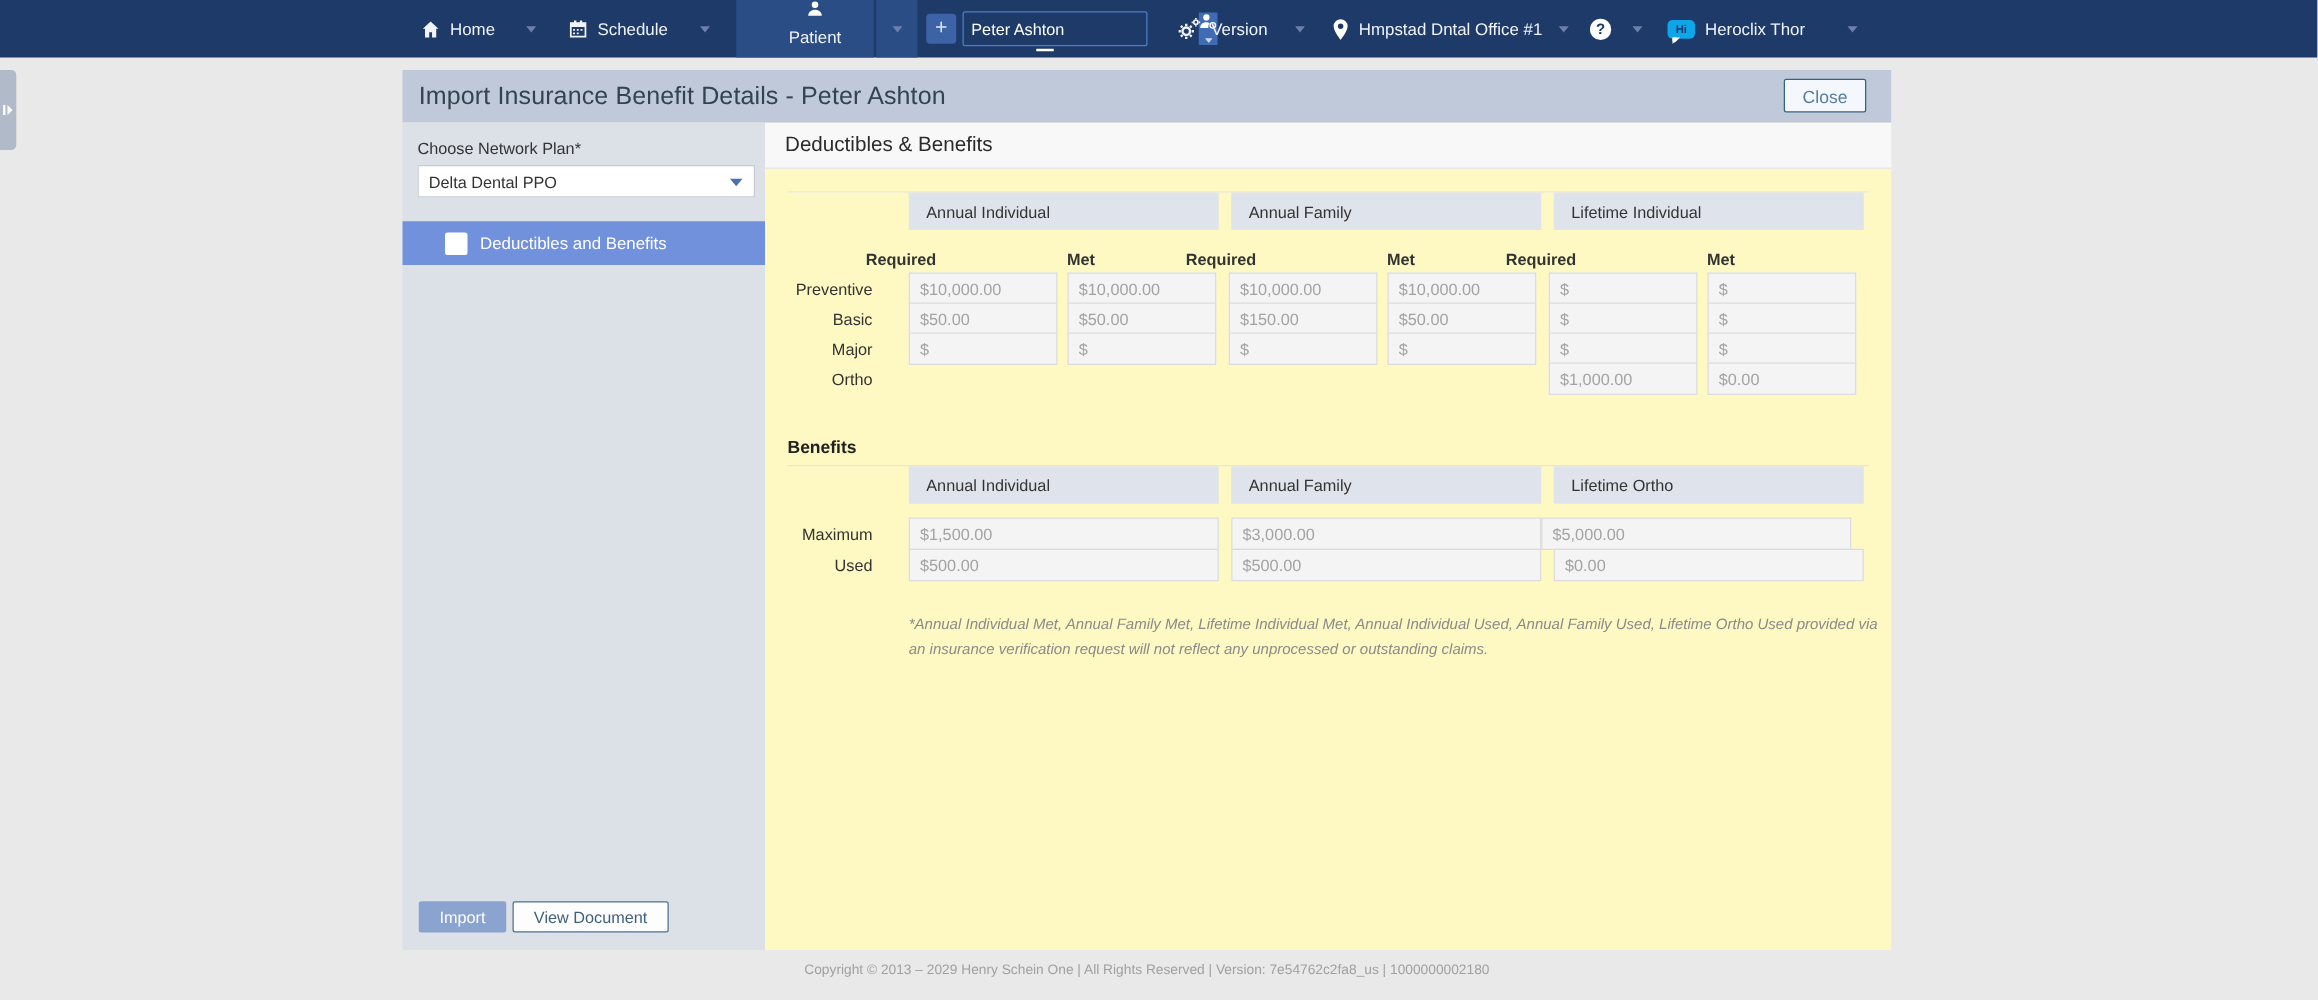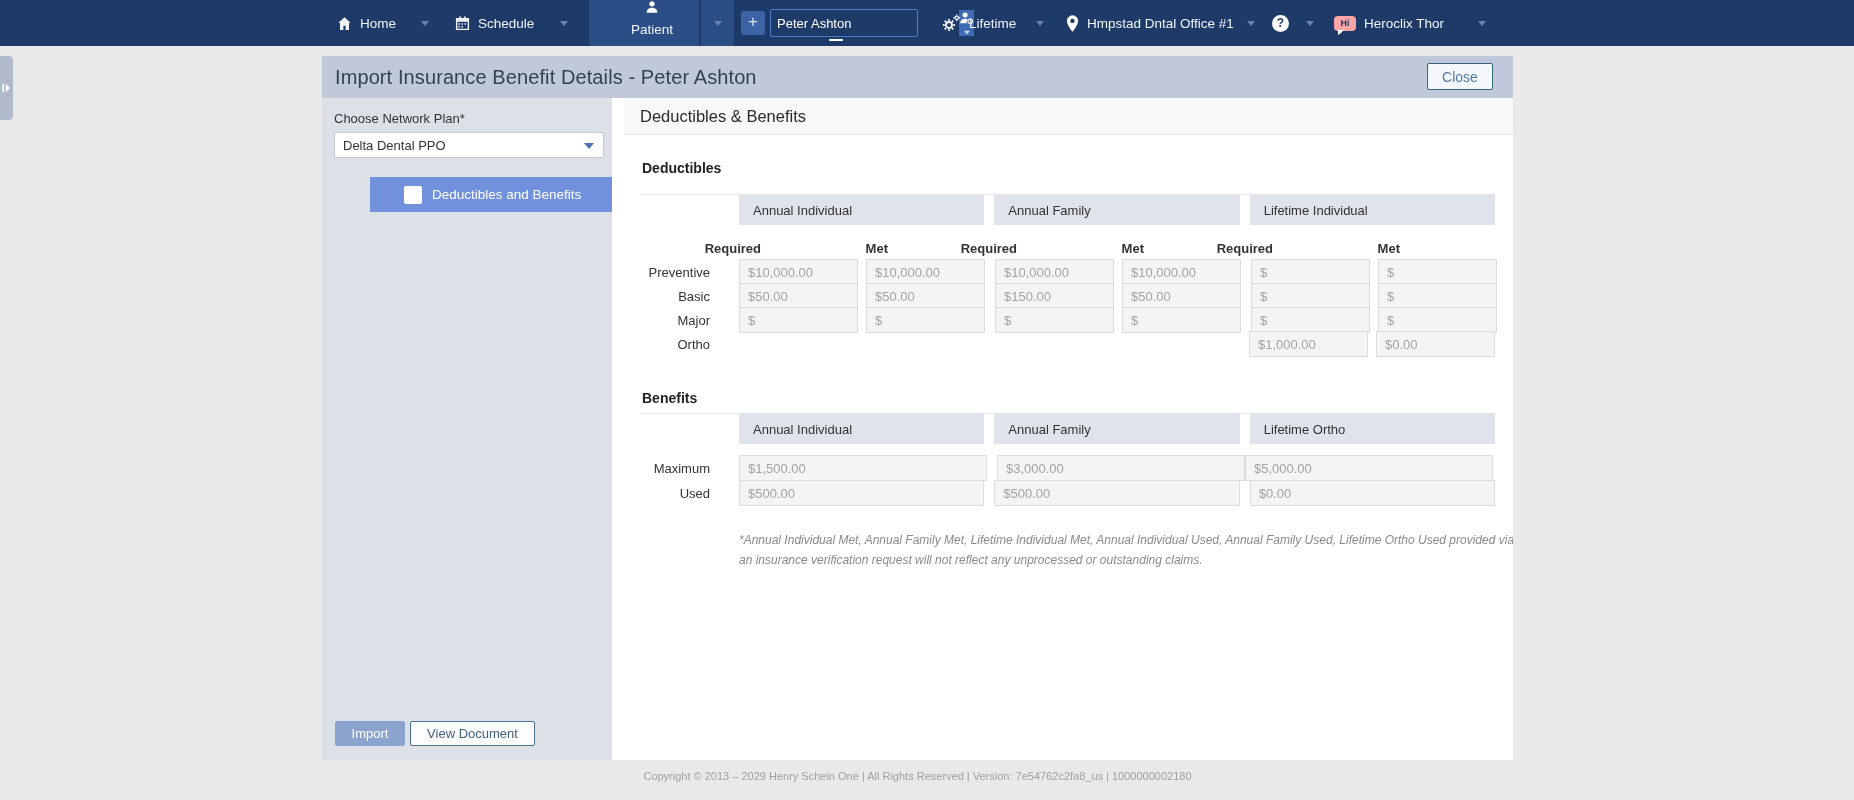--- a/index.html
+++ b/index.html
@@ -19,21 +19,21 @@
               border-radius:3px; color:#dbe5f3; font-size:17px; line-height:22px; text-align:center; }
   .search-wrap { position:absolute; left:770px; top:9px; width:148px; height:28px;
                  border:1px solid #4d7ec6; border-radius:2px; display:flex; align-items:stretch; }
   .search-input { flex:1; background:transparent; border:none; outline:none; color:#ffffff;
                   font-size:13px; padding:0 6px; font-family:inherit; }
   .search-btn { width:26px; background:#3f6cb4; display:flex; flex-direction:column;
                 align-items:center; justify-content:center; gap:1px; }
   .search-underline { position:absolute; left:58px; bottom:-5px; width:14px; height:2px; background:#ffffff; }
   .help-circle { width:17px; height:17px; border-radius:50%; background:#ffffff; color:#1d3a69;
                  font-size:12px; font-weight:bold; text-align:center; line-height:17px; }
-  .hi-bubble { position:relative; width:22px; height:15px; border-radius:4px; background:#fca5a5;
+  .hi-bubble { position:relative; width:22px; height:15px; border-radius:4px; background:#0ea5e9;
                color:#1d3a69; font-size:9px; font-weight:bold; text-align:center; line-height:15px; }
   .hi-bubble:after { content:""; position:absolute; left:4px; bottom:-4px; border:4px solid transparent;
                      border-top-color:#ffffff; border-left-color:#ffffff; border-width:3px 3px 2px 3px; }
 
   
   .left-handle { position:absolute; left:0; top:56px; width:13px; height:64px; background:#b0bac8;
                  border-radius:0 4px 4px 0; display:flex; align-items:center; justify-content:center; }
 
   
   .dialog { position:absolute; left:322px; top:56px; width:1191px; }
@@ -47,30 +47,30 @@
   
   .sidebar { position:relative; width:290px; background:#dce1e8; flex:none; }
   .plan-label { padding:13px 12px 6px 12px; font-size:13px; color:#333; }
   .plan-select { position:relative; margin:0 8px 0 12px; height:26px; background:#ffffff;
                  border:1px solid #c6cbd3; display:flex; align-items:center; padding:0 8px;
                  font-size:13px; color:#333; cursor:pointer; }
   .plan-select .sel-caret { position:absolute; right:9px; top:10px; width:0; height:0;
                  border-left:5px solid transparent; border-right:5px solid transparent;
                  border-top:6px solid #4a6fb5; }
   .side-item { margin-top:19px; height:35px; background:#7191dc; display:flex; align-items:center;
-               color:#ffffff; font-size:13.5px; cursor:pointer;margin-left:48px; }
+               color:#ffffff; font-size:13.5px; cursor:pointer; }
   .side-item .cbx { width:18px; height:18px; background:#ffffff; border-radius:2px; margin:0 10px 0 34px; }
   .side-actions { position:absolute; left:13px; bottom:14px; display:flex; gap:5px; }
   .btn-import { width:70px; height:25px; background:#8aa3cf; border:1px solid #8aa3cf; border-radius:2px;
                 color:#ffffff; font-size:13px; font-family:inherit; cursor:default; }
   .btn-viewdoc { width:125px; height:25px; background:#fdfdfe; border:1px solid #4b718f; border-radius:2px;
                  color:#3f607b; font-size:13px; font-family:inherit; cursor:pointer; }
 
   
-  .main { flex:1; background:#ffffff; overflow:hidden;padding-left:12px; }
+  .main { flex:1; background:#fef9c3; overflow:hidden; }
   .content-strip { height:37px; background:#f8f8f8; border-bottom:1px solid #e3e3e3;
                    display:flex; align-items:center; padding-left:16px; }
   .content-heading { font-size:16.5px; color:#2b2b2b; }
   .content-inner { padding:0 18px; }
   .section-title { margin-top:25px; font-size:14px; font-weight:bold; color:#222; }
   .section-hr { border:none; border-top:1px solid #e6e6e6; margin-top:18px; }
   .section-hr.benefits { margin-top:7px; }
 
   .strip-row { display:flex; }
   .strip-row .label-spacer { width:97px; flex:none; }
@@ -162,21 +162,21 @@
         <g stroke="#f0f3f8" stroke-width="1.9" fill="none">
           <circle cx="7" cy="11" r="3"></circle>
           <path d="M7 6.7V4.9M7 15.3v1.8M2.7 11H.9M11.3 11h1.8M4 8 2.7 6.7M10 14l1.3 1.3M4 14l-1.3 1.3M10 8l1.3-1.3"></path>
         </g>
         <g stroke="#f0f3f8" stroke-width="1.4" fill="none">
           <circle cx="14.7" cy="3.8" r="1.7"></circle>
           <path d="M14.7 1.4V.4M14.7 6.2v1M12.3 3.8h-1M17.1 3.8h1"></path>
         </g>
       </svg>
     </span>
-    <span>Lifetime</span>
+    <span>Version</span>
   </div>
   <div class="nav-abs" style="left:1036px;">
       <span class="caret"></span>
     </div>
 
   <div class="nav-abs" style="left:1066px;">
     <span class="nav-icon">
       <svg width="13" height="17" viewBox="0 0 13 17" fill="#ffffff">
           <path d="M6.5.3A5.6 5.6 0 0 0 .9 5.9c0 4.2 5.6 10.8 5.6 10.8s5.6-6.6 5.6-10.8A5.6 5.6 0 0 0 6.5.3zm0 7.8a2.2 2.2 0 1 1 0-4.4 2.2 2.2 0 0 1 0 4.4z"></path>
         </svg>
@@ -235,21 +235,20 @@
       </div>
     </div>
 
     <div class="main">
       <div class="content-strip">
         <span class="content-heading">Deductibles &amp; Benefits</span>
       </div>
 
       <div class="content-inner">
 
-        <div class="section-title">Deductibles</div>
         <hr class="section-hr">
         <div class="strip-row" id="ded-groups">
             <div class="label-spacer"></div>
             <div class="group-strip first">Annual Individual</div>
             <div class="group-strip">Annual Family</div>
             <div class="group-strip">Lifetime Individual</div>
           </div>
         <div class="subhead-row" id="ded-subheads">
             <div class="label-spacer"></div>
             <div class="subhead" style="margin-left: 0px;">Required</div>

